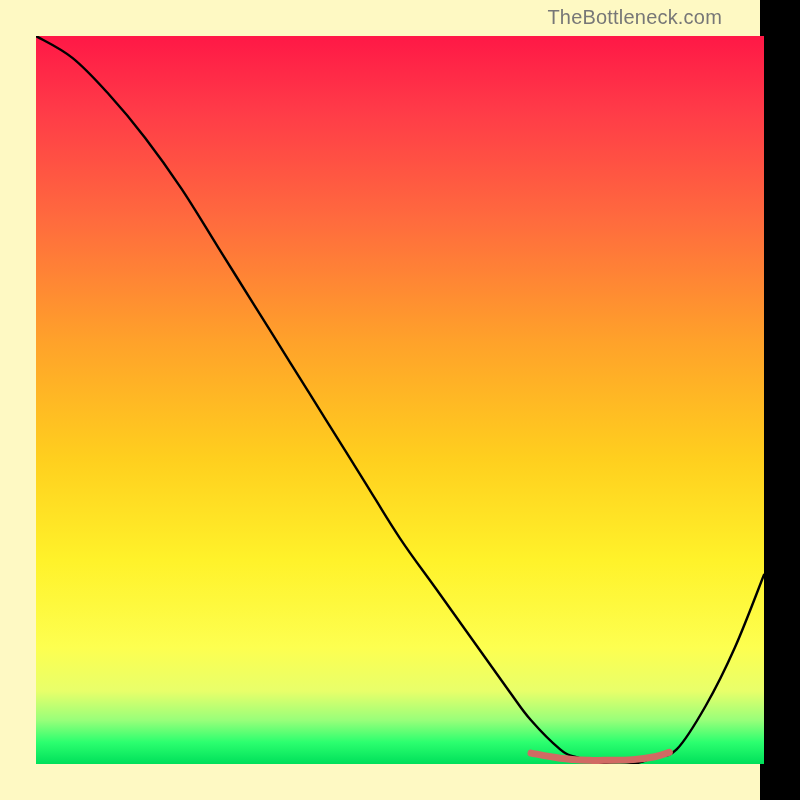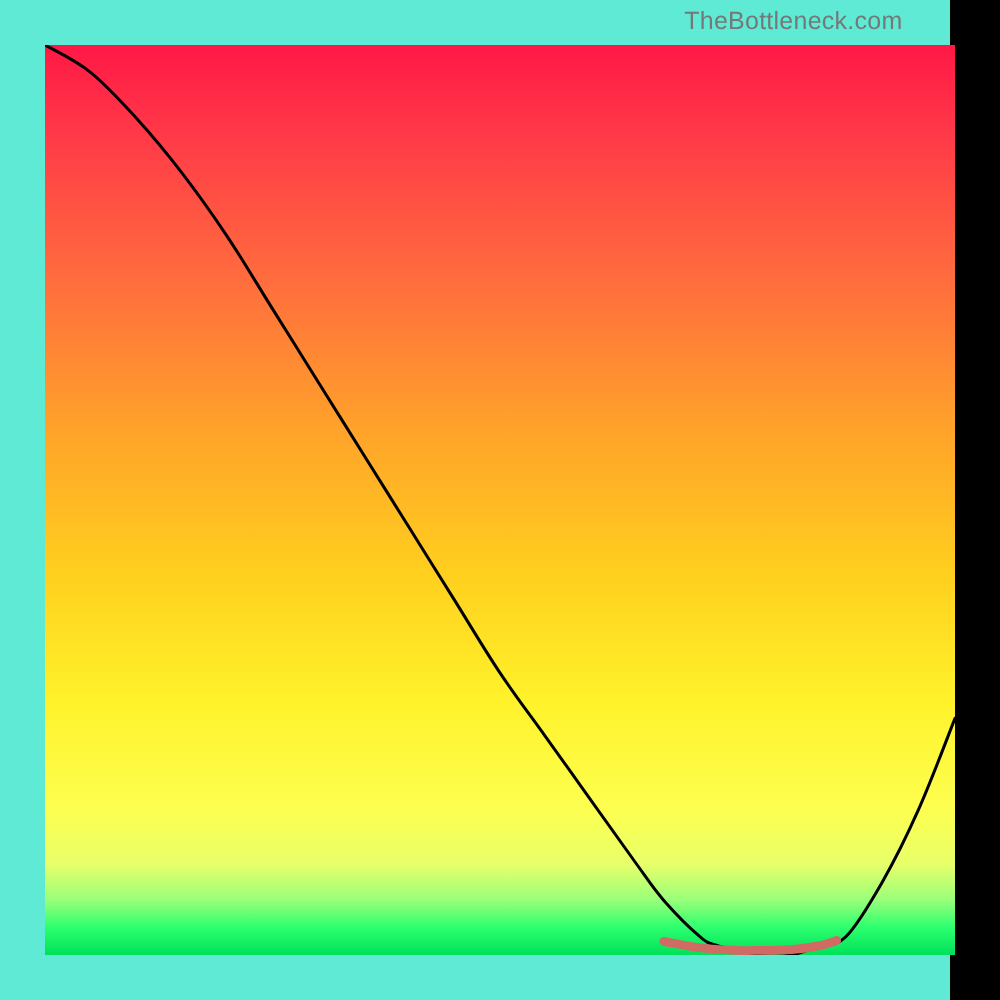--- a/index.html
+++ b/index.html
@@ -8,21 +8,21 @@
     width: 800px;
     height: 800px;
     background: #000;
     overflow: hidden;
     font-family: Arial, Helvetica, sans-serif;
   }
   .frame {
     position: relative;
     width: 760px;
     height: 800px;
-    background: #5eead4;
+    background: #fef9c3;
   }
   .plot-area {
     position: absolute;
     left: 36px;
     top: 36px;
     width: 728px;
     height: 728px;
     overflow: hidden;
   }
   .gradient-bg {

